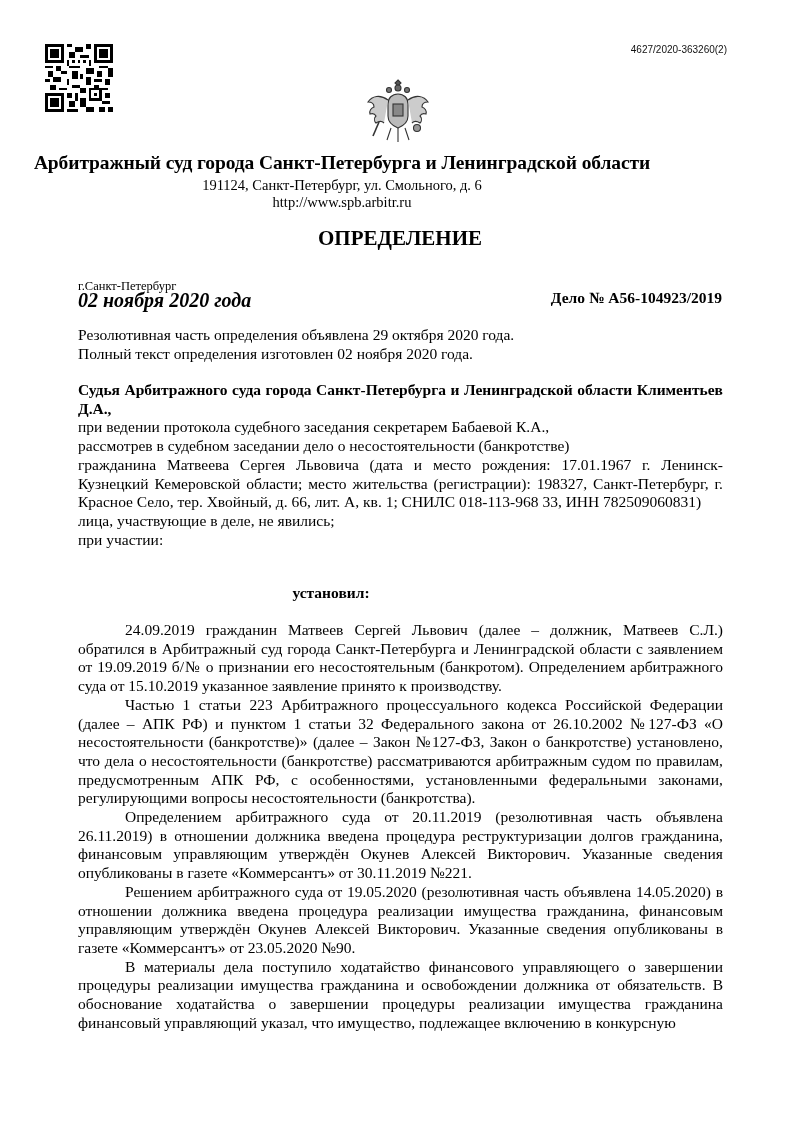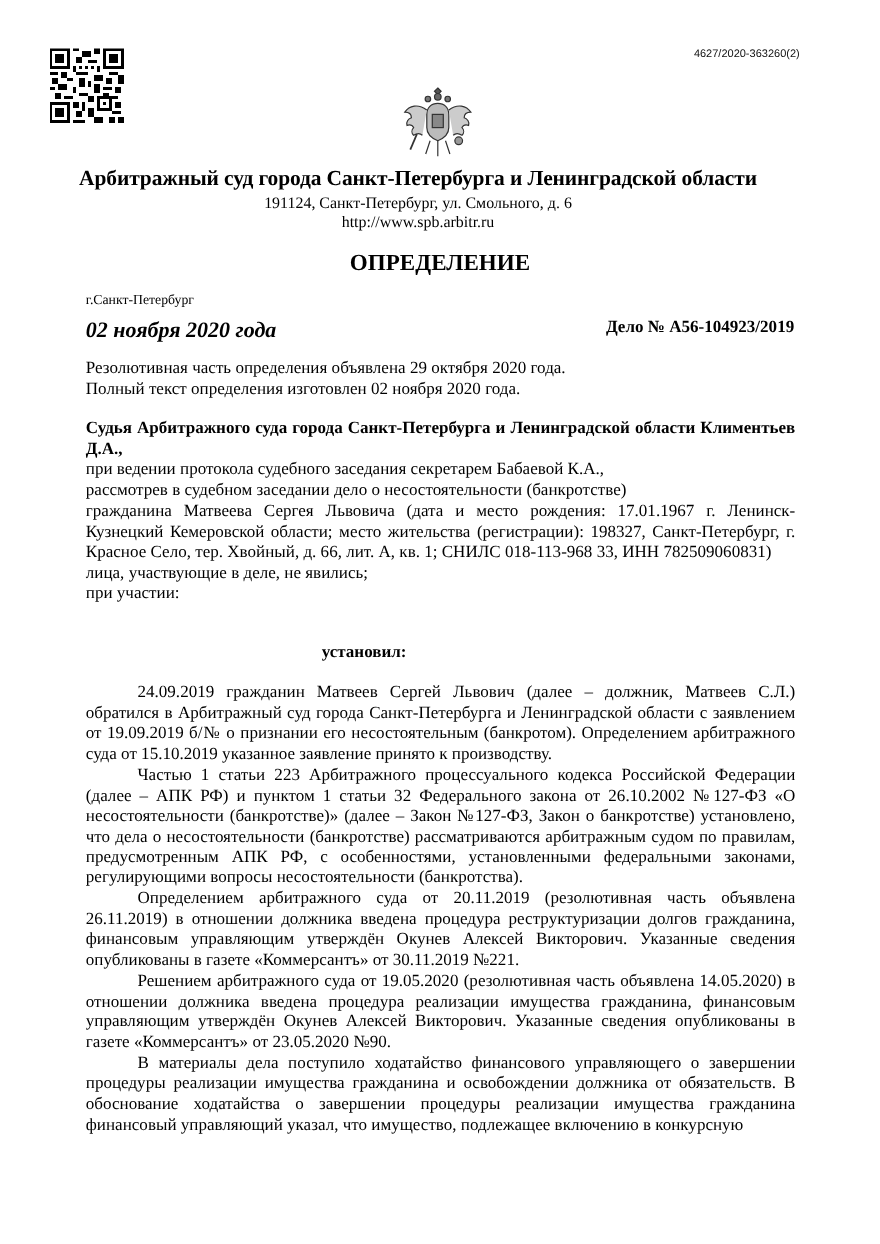--- a/index.html
+++ b/index.html
@@ -2,27 +2,27 @@
 <html><head>
   <meta charset="utf-8">
   <style>
     html, body { margin: 0; padding: 0; background: #ffffff; }
     body { width: 800px; height: 1131px; position: relative; overflow: hidden;
            font-family: "Liberation Serif", "DejaVu Serif", serif; color: #000; }
     .qr { position: absolute; left: 45px; top: 44px; width: 68px; height: 68px; }
     .docnum { position: absolute; right: 73px; top: 44px; font-family: "Liberation Sans", sans-serif;
               font-size: 10px; color: #111; }
     .emblem { position: absolute; left: 365px; top: 76px; width: 66px; height: 72px; }
-    .court { position: absolute; left: 0; width: 684px; text-align: center; padding-left: 38px; }
+    .court { position: absolute; left: 0; width: 684px; text-align: center; }
     .court-name { top: 152px; font-size: 19.5px; font-weight: bold; letter-spacing: -0.1px; }
     .court-addr { top: 177px; font-size: 14.5px; }
     .court-url { top: 194px; font-size: 14.5px; }
     .doc-title { position: absolute; left: 0; width: 800px; top: 226px; text-align: center;
                  font-size: 21px; font-weight: bold; }
-    .place { position: absolute; left: 78px; top: 265px; font-size: 12.5px; }
+    .place { position: absolute; left: 78px; top: 279px; font-size: 12.5px; }
     .date { position: absolute; left: 78px; top: 289px; font-size: 20px; font-weight: bold; font-style: italic; }
     .case { position: absolute; right: 78px; top: 289px; font-size: 15.5px; font-weight: bold; }
     .block { position: absolute; left: 78px; width: 645px; font-size: 15.5px; line-height: 18.7px; }
     .resol { top: 326px; }
     .resol div { white-space: nowrap; }
     .judge { top: 381px; }
     .judge .bold { font-weight: bold; text-align: justify; text-align-last: left; }
     .judge .line { white-space: nowrap; }
     .judge .just { text-align: justify; }
     .ustanovil { position: absolute; left: 0; width: 662px; top: 584px; text-align: center;

